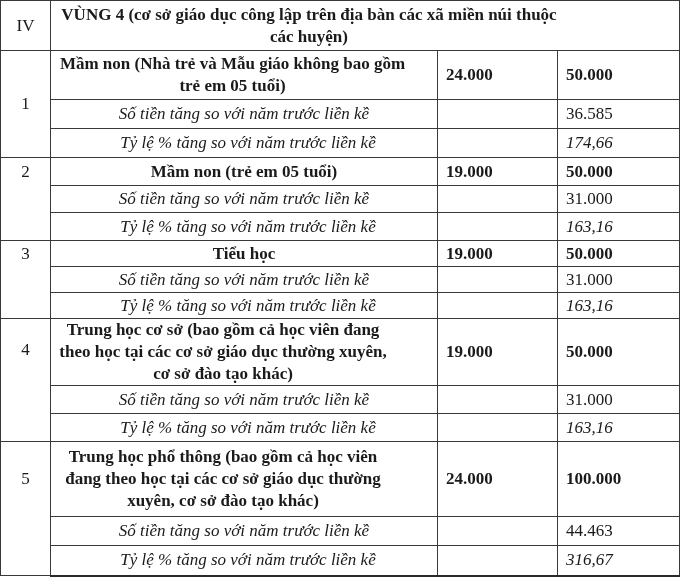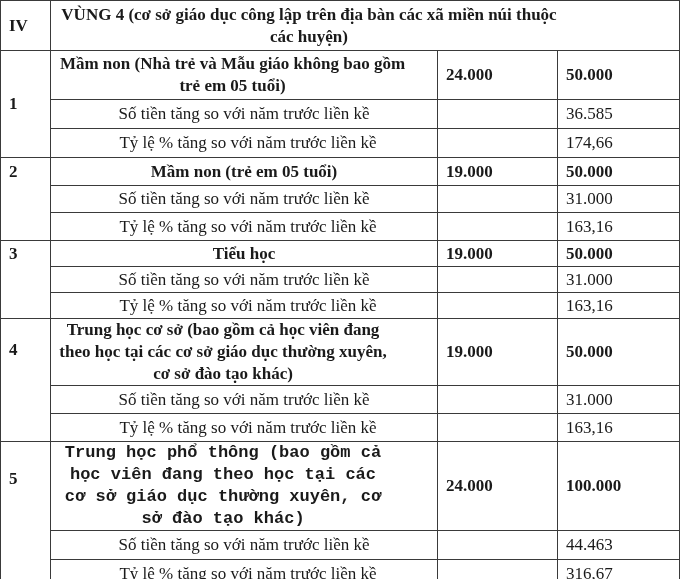--- a/index.html
+++ b/index.html
@@ -27,31 +27,31 @@
       border: 1px solid #3a3a3a;
       padding: 0 8px;
       vertical-align: middle;
       font-size: 17px;
       line-height: 22px;
     }
     table.fee-table tr:last-child td {
       border-bottom: 2px solid #2a2a2a;
     }
     td.col-stt {
-      text-align: left;
-      font-weight: bold;
+      text-align: center;
+      font-weight: normal;
       padding: 0;
     }
     td.col-name { text-align: center; }
     td.col-num {
       text-align: left;
       padding-right: 8px;
     }
     .bold { font-weight: bold; }
-    .italic { }
+    .italic { font-style: italic; }
     .indent { padding-left: 16px !important; margin-top: 16px; }
     col.c1 { width: 50px; }
     col.c2 { width: 387px; }
     col.c3 { width: 120px; }
     col.c4 { width: 122px; }
   </style>
 </head>
 <body>
 
 <table class="fee-table">
@@ -131,21 +131,21 @@
       <td class="col-num">31.000</td>
     </tr>
     <tr style="height:28px;">
       <td class="col-name italic indent">Tỷ lệ % tăng so với năm trước liền kề</td>
       <td class="col-num"></td>
       <td class="col-num italic">163,16</td>
     </tr>
 
     <tr style="height:75px;">
       <td class="col-stt" rowspan="3" style="vertical-align:top;padding-top:26px;">5</td>
-      <td class="col-name bold" style="padding-right:50px;font-family:Liberation Mono, monospace;">Trung học phổ thông (bao gồm cả học viên đang theo học tại các cơ sở giáo dục thường xuyên, cơ sở đào tạo khác)</td>
+      <td class="col-name bold" style="padding-right:50px;">Trung học phổ thông (bao gồm cả học viên đang theo học tại các cơ sở giáo dục thường xuyên, cơ sở đào tạo khác)</td>
       <td class="col-num bold">24.000</td>
       <td class="col-num bold">100.000</td>
     </tr>
     <tr style="height:29px;">
       <td class="col-name italic">Số tiền tăng so với năm trước liền kề</td>
       <td class="col-num"></td>
       <td class="col-num">44.463</td>
     </tr>
     <tr style="height:30px;">
       <td class="col-name italic indent">Tỷ lệ % tăng so với năm trước liền kề</td>

